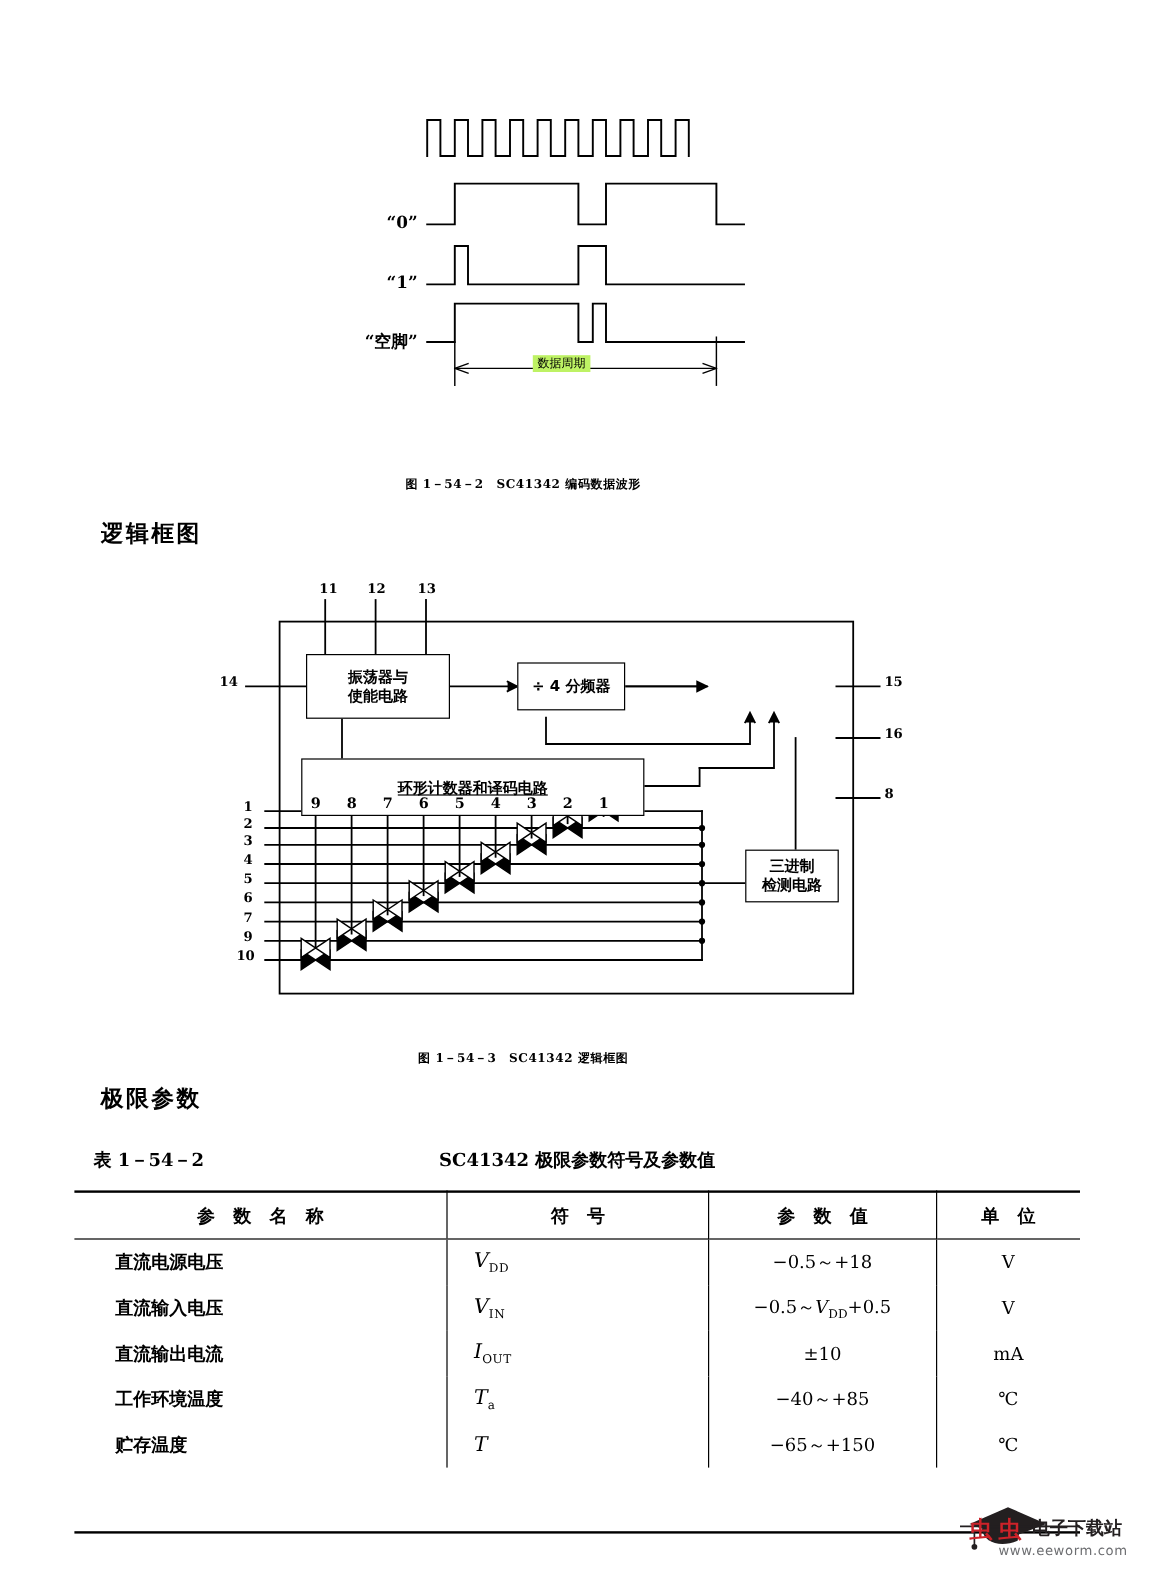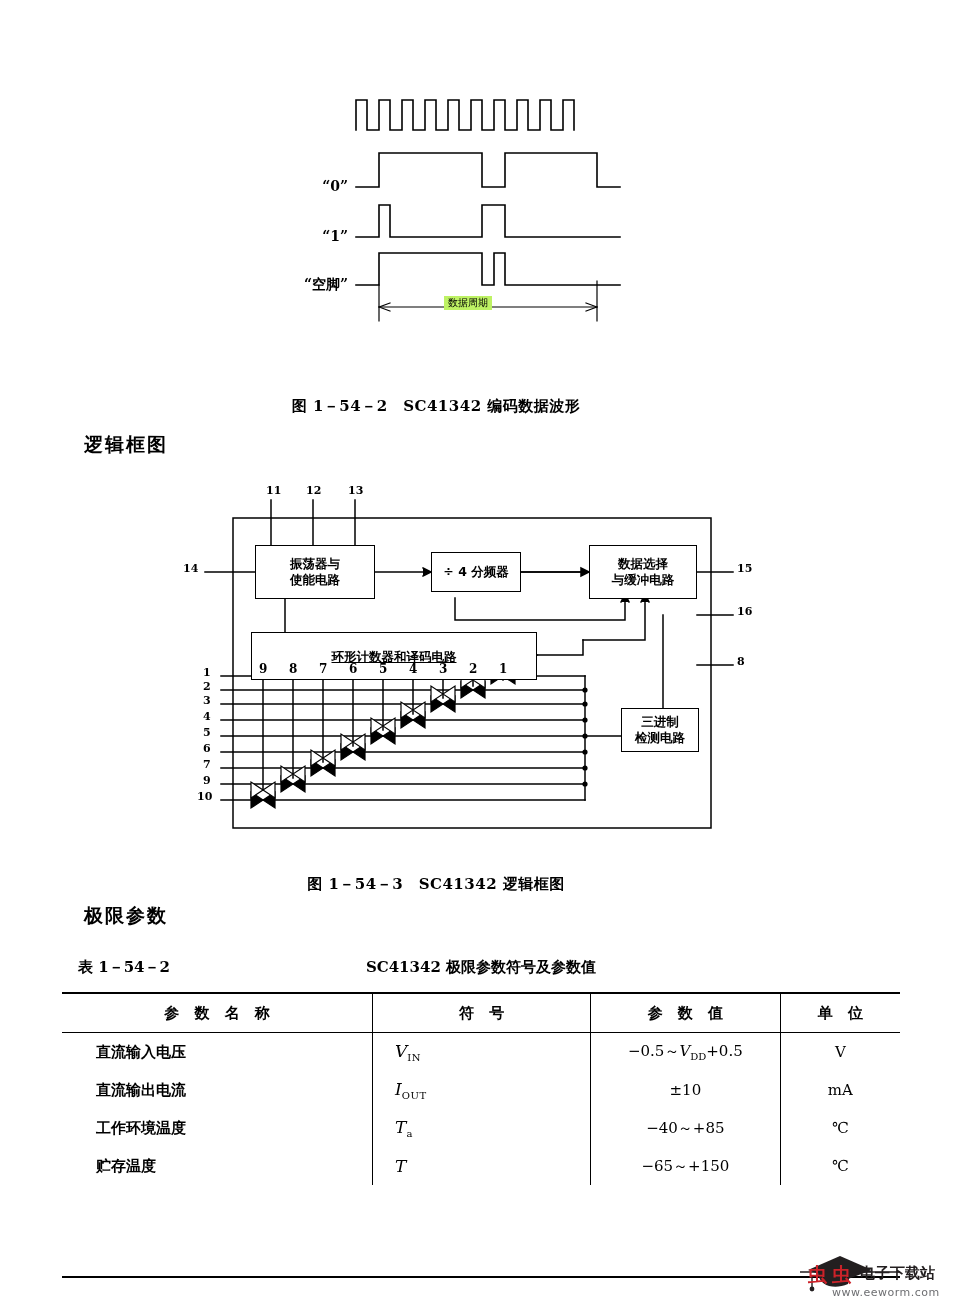--- a/index.html
+++ b/index.html
@@ -29,21 +29,21 @@
     position: absolute;
     font-size: 19px;
     font-weight: bold;
     letter-spacing: 2px;
   }
 
   .fig-caption {
     position: absolute;
     width: 872px;
     text-align: center;
-    font-size: 15px;
+    font-size: 10px;
     font-weight: bold;
     font-family: "DejaVu Serif", "Liberation Serif", serif;
     letter-spacing: 0.5px;
   }
 
   
   #waveform-figure { position: absolute; left: 270px; top: 85px; width: 420px; height: 245px; }
   .wf-label {
     position: absolute;
     font-size: 14px;
@@ -288,26 +288,20 @@
 
     <div class="lg-box cn" style="left:70px; top:55px; width:120px; height:54px;">
       <div>
         <div>振荡器与</div>
         <div>使能电路</div>
       </div>
     </div>
 
     <div class="lg-box cn" style="left:246px; top:62px; width:90px; height:40px;">÷ 4 分频器</div>
 
-    <div class="lg-box cn" style="left:404px; top:55px; width:108px; height:54px;">
-      <div>
-        <div>数据选择</div>
-        <div>与缓冲电路</div>
-      </div>
-    </div>
 
     <div class="lg-box cn" style="left:66px; top:142px; width:286px; height:48px; align-items:flex-start; padding-top:16px;text-decoration:underline;">
       <span>环形计数器和译码电路</span>
     </div>
 
     <div class="lg-box cn" style="left:436px; top:218px; width:78px; height:44px;">
       <div>
         <div>三进制</div>
         <div>检测电路</div>
       </div>
@@ -357,20 +351,28 @@
     <table class="params">
       <thead>
         <tr>
           <th class="c-name cn" style="text-align:center; padding-left:0 !important;">参 数 名 称</th>
           <th class="c-sym cn" style="text-align:center; padding-left:0 !important; font-size:15px;">符 号</th>
           <th class="c-val cn">参 数 值</th>
           <th class="c-unit cn">单 位</th>
         </tr>
       </thead>
       <tbody>
+        <tr>
+          <td class="c-name">直流电源电压</td>
+          <td class="c-sym">
+            <i>V</i><sub>DD</sub>
+          </td>
+          <td class="c-val">−0.5～+18</td>
+          <td class="c-unit">V</td>
+        </tr>
         <tr>
           <td class="c-name">直流输入电压</td>
           <td class="c-sym">
             <i>V</i><sub>IN</sub>
           </td>
           <td class="c-val">−0.5～<i>V</i><sub style="font-size:10px">DD</sub>+0.5</td>
           <td class="c-unit">V</td>
         </tr>
         <tr>
           <td class="c-name">直流输出电流</td>

